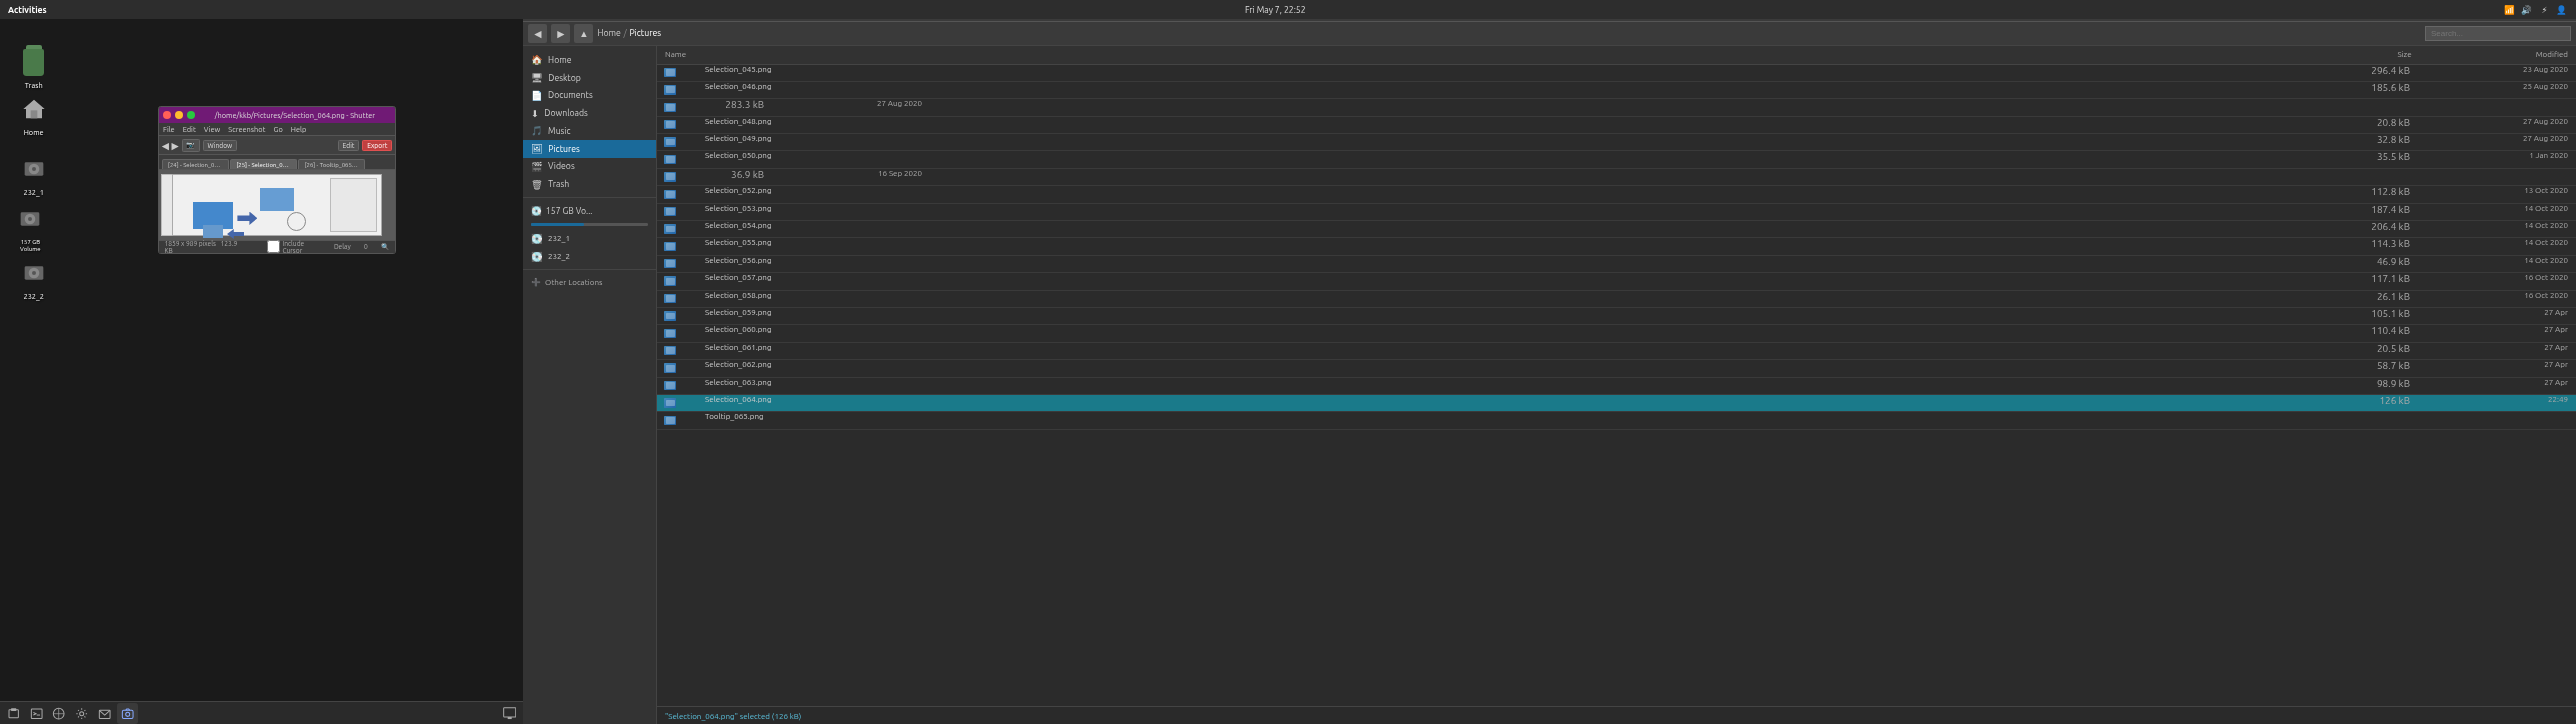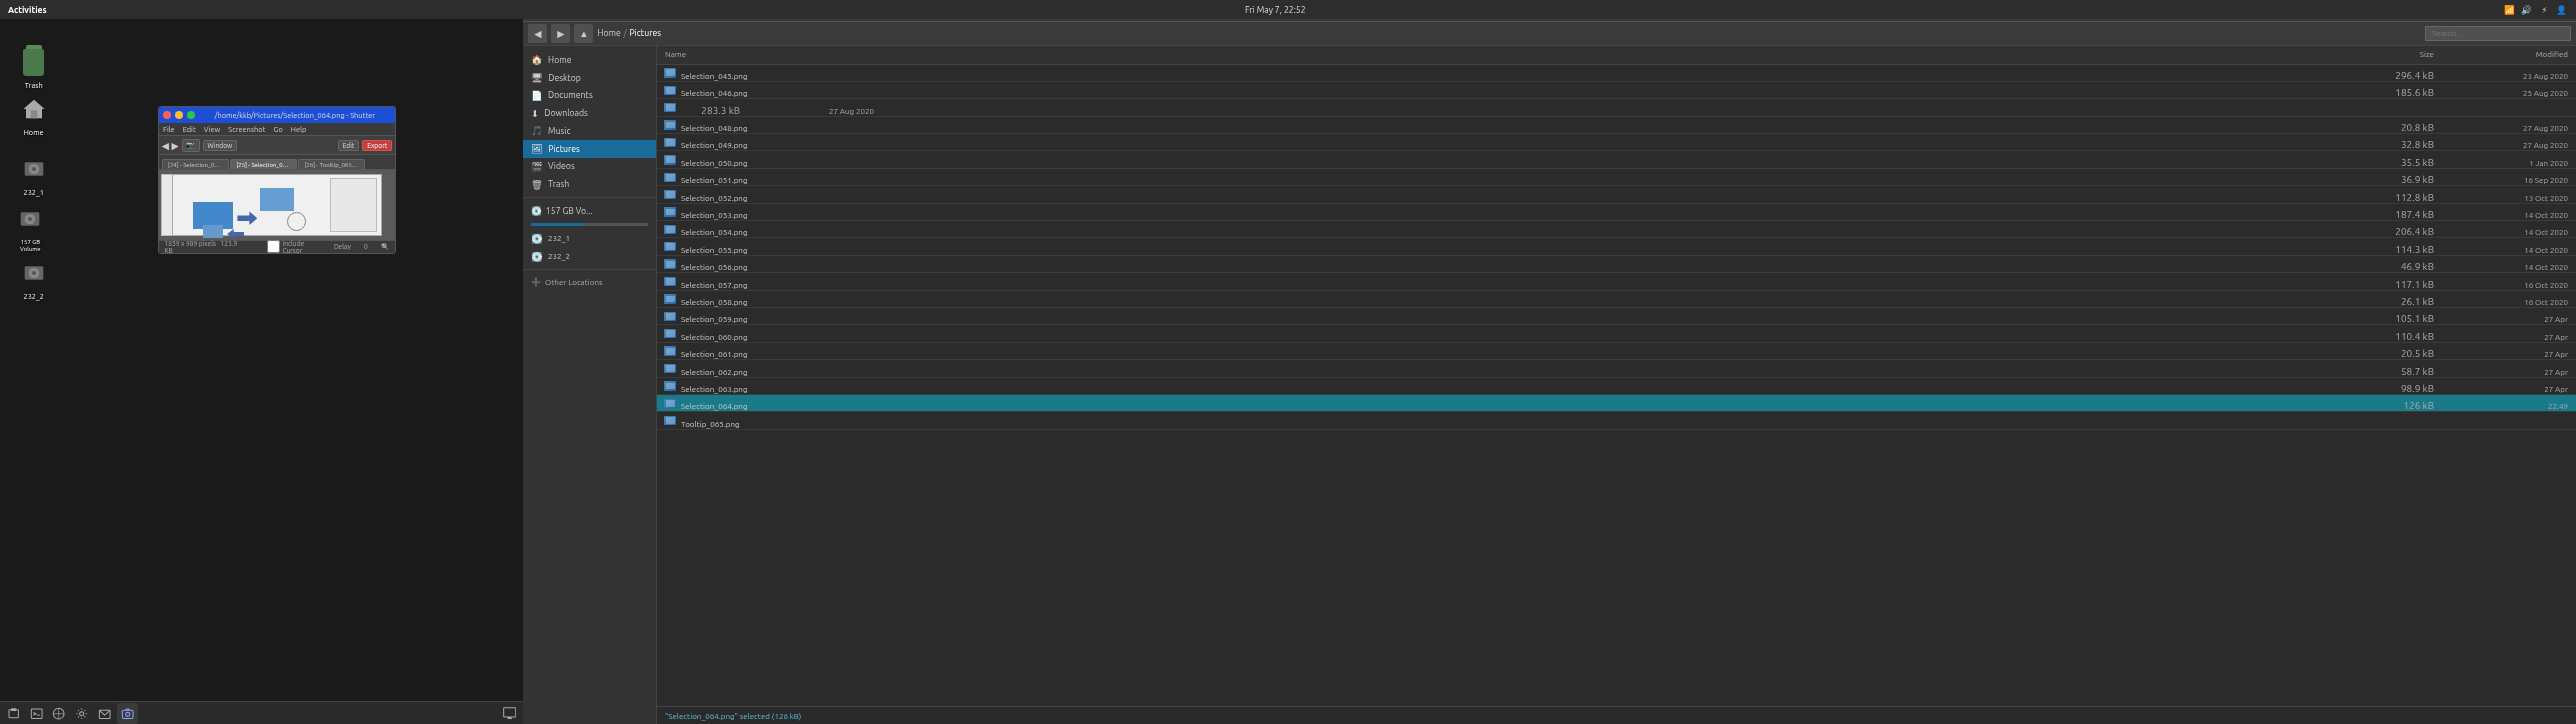--- a/index.html
+++ b/index.html
@@ -90,21 +90,21 @@
       height: 148px;
       background: #3c3c3c;
       border: 0.7px solid #555;
       border-radius: 2.7px;
       display: flex;
       flex-direction: column;
       z-index: 50;
     }
     #shutter-titlebar {
       height: 16px;
-      background: #1d4ed8;
+      background: #701a75;
       border-radius: 2.7px 2.7px 0 0;
       display: flex;
       align-items: center;
       padding: 0 4px;
       gap: 4px;
       font-size: 7.4px;
       color: #ddd;
     }
     .win-btn {
       width: 8px; height: 8px;
@@ -386,33 +386,34 @@
     #fm-column-header {
       height: 19px;
       background: #323232;
       display: flex;
       align-items: center;
       border-bottom: 0.7px solid #444;
       font-size: 8px;
       color: #aaa;
     }
     .col-name { flex: 1; padding: 0 8px; }
-    .col-size { width: 67px; text-align: right; padding-right: 8px; }
+    .col-size { width: 67px; text-align: center; padding-right: 8px; }
     .col-modified { width: 134px; text-align: right; padding-right: 8px; }
 
     #fm-list {
       flex: 1;
       overflow-y: auto;
     }
     .fm-file-row {
       display: flex;
-      align-items: flex-end;
+      align-items: flex-start;
       height: 17.4px;
       border-bottom: 0.7px solid #3a3a3a;
       cursor: pointer;
+      gap: 24px;
     }
     .fm-file-row.active-selected { background: #1a7a8a; }
     .fm-file-icon {
       width: 16px; height: 16px;
       display: flex; align-items: center; justify-content: center;
       margin-left: 5.4px;
       margin-right: 2.7px;
     }
     .file-thumbnail {
       width: 12px; height: 9.4px;
@@ -783,21 +784,20 @@
         <div class="file-thumbnail"></div>
       </div>
       <div class="fm-file-name">Selection_050.png</div>
       <div class="fm-file-size">35.5 kB</div>
       <div class="fm-file-modified">1 Jan 2020</div>
     </div>
           <div class="fm-file-row">
       <div class="fm-file-icon">
         <div class="file-thumbnail"></div>
       </div>
-      <div class="fm-file-name">Selection_051.png</div>
       <div class="fm-file-size">36.9 kB</div>
       <div class="fm-file-modified">16 Sep 2020</div>
     </div>
           <div class="fm-file-row">
       <div class="fm-file-icon">
         <div class="file-thumbnail"></div>
       </div>
       <div class="fm-file-name">Selection_052.png</div>
       <div class="fm-file-size">112.8 kB</div>
       <div class="fm-file-modified">13 Oct 2020</div>

